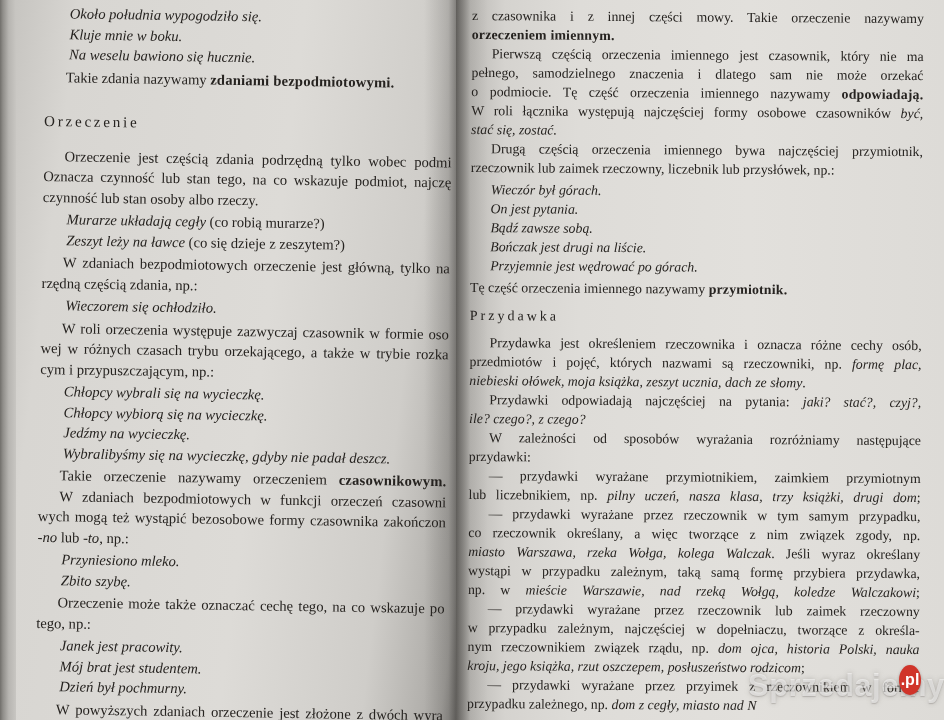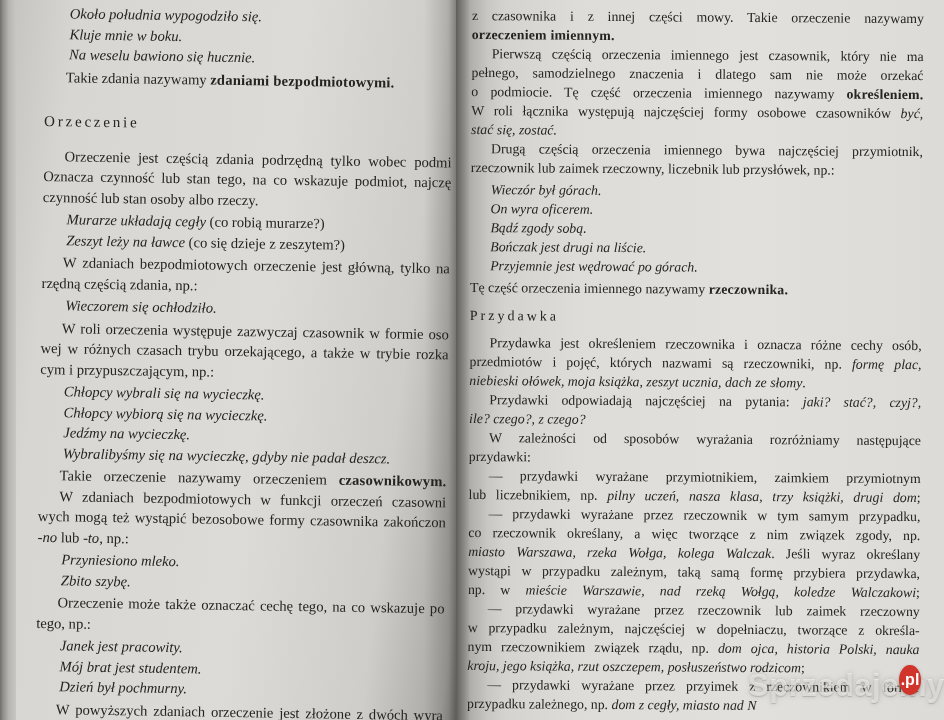--- a/index.html
+++ b/index.html
@@ -117,31 +117,31 @@
         <div class="line ind j gt"><span>W powyższych zdaniach orzeczenie jest złożone z dwóch wyra</span></div>
       </div>
   </div>
 
   <div class="page page-right">
     <div class="text-block">
         <div class="line j"><span>z czasownika i z innej części mowy. Takie orzeczenie nazywamy</span></div>
         <div class="line"><span class="b">orzeczeniem imiennym.</span></div>
         <div class="line ind j"><span>Pierwszą częścią orzeczenia imiennego jest czasownik, który nie ma</span></div>
         <div class="line j"><span>pełnego, samodzielnego znaczenia i dlatego sam nie może orzekać</span></div>
-        <div class="line j"><span>o podmiocie. Tę część orzeczenia imiennego nazywamy </span><span class="b">określeniem.</span></div>
+        <div class="line j"><span>o podmiocie. Tę część orzeczenia imiennego nazywamy </span><span class="b">odpowiadają.</span></div>
         <div class="line j"><span>W roli łącznika występują najczęściej formy osobowe czasowników </span><span class="i">być,</span></div>
         <div class="line"><span class="i">stać się, zostać.</span></div>
         <div class="line ind j"><span>Drugą częścią orzeczenia imiennego bywa najczęściej przymiotnik,</span></div>
         <div class="line"><span>rzeczownik lub zaimek rzeczowny, liczebnik lub przysłówek, np.:</span></div>
         <div class="line ex gt"><span class="i">Wieczór był górach.</span></div>
-        <div class="line ex"><span class="i">On wyra oficerem.</span></div>
-        <div class="line ex"><span class="i">Bądź zgody sobą.</span></div>
+        <div class="line ex"><span class="i">On jest pytania.</span></div>
+        <div class="line ex"><span class="i">Bądź zawsze sobą.</span></div>
         <div class="line ex"><span class="i">Bończak jest drugi na liście.</span></div>
         <div class="line ex"><span class="i">Przyjemnie jest wędrować po górach.</span></div>
-        <div class="line gt"><span>Tę część orzeczenia imiennego nazywamy </span><span class="b">rzeczownika.</span></div>
+        <div class="line gt"><span>Tę część orzeczenia imiennego nazywamy </span><span class="b">przymiotnik.</span></div>
         <div class="line h"><span>Przydawka</span></div>
         <div class="line ind j"><span>Przydawka jest określeniem rzeczownika i oznacza różne cechy osób,</span></div>
         <div class="line j"><span>przedmiotów i pojęć, których nazwami są rzeczowniki, np. </span><span class="i">formę plac,</span></div>
         <div class="line"><span class="i">niebieski ołówek, moja książka, zeszyt ucznia, dach ze słomy</span><span>.</span></div>
         <div class="line ind j"><span>Przydawki odpowiadają najczęściej na pytania: </span><span class="i">jaki? stać?, czyj?,</span></div>
         <div class="line"><span class="i">ile? czego?, z czego?</span></div>
         <div class="line ind j"><span>W zależności od sposobów wyrażania rozróżniamy następujące</span></div>
         <div class="line"><span>przydawki:</span></div>
         <div class="line ind j"><span>— przydawki wyrażane przymiotnikiem, zaimkiem przymiotnym</span></div>
         <div class="line j"><span>lub liczebnikiem, np. </span><span class="i">pilny uczeń, nasza klasa, trzy książki, drugi dom</span><span>;</span></div>

